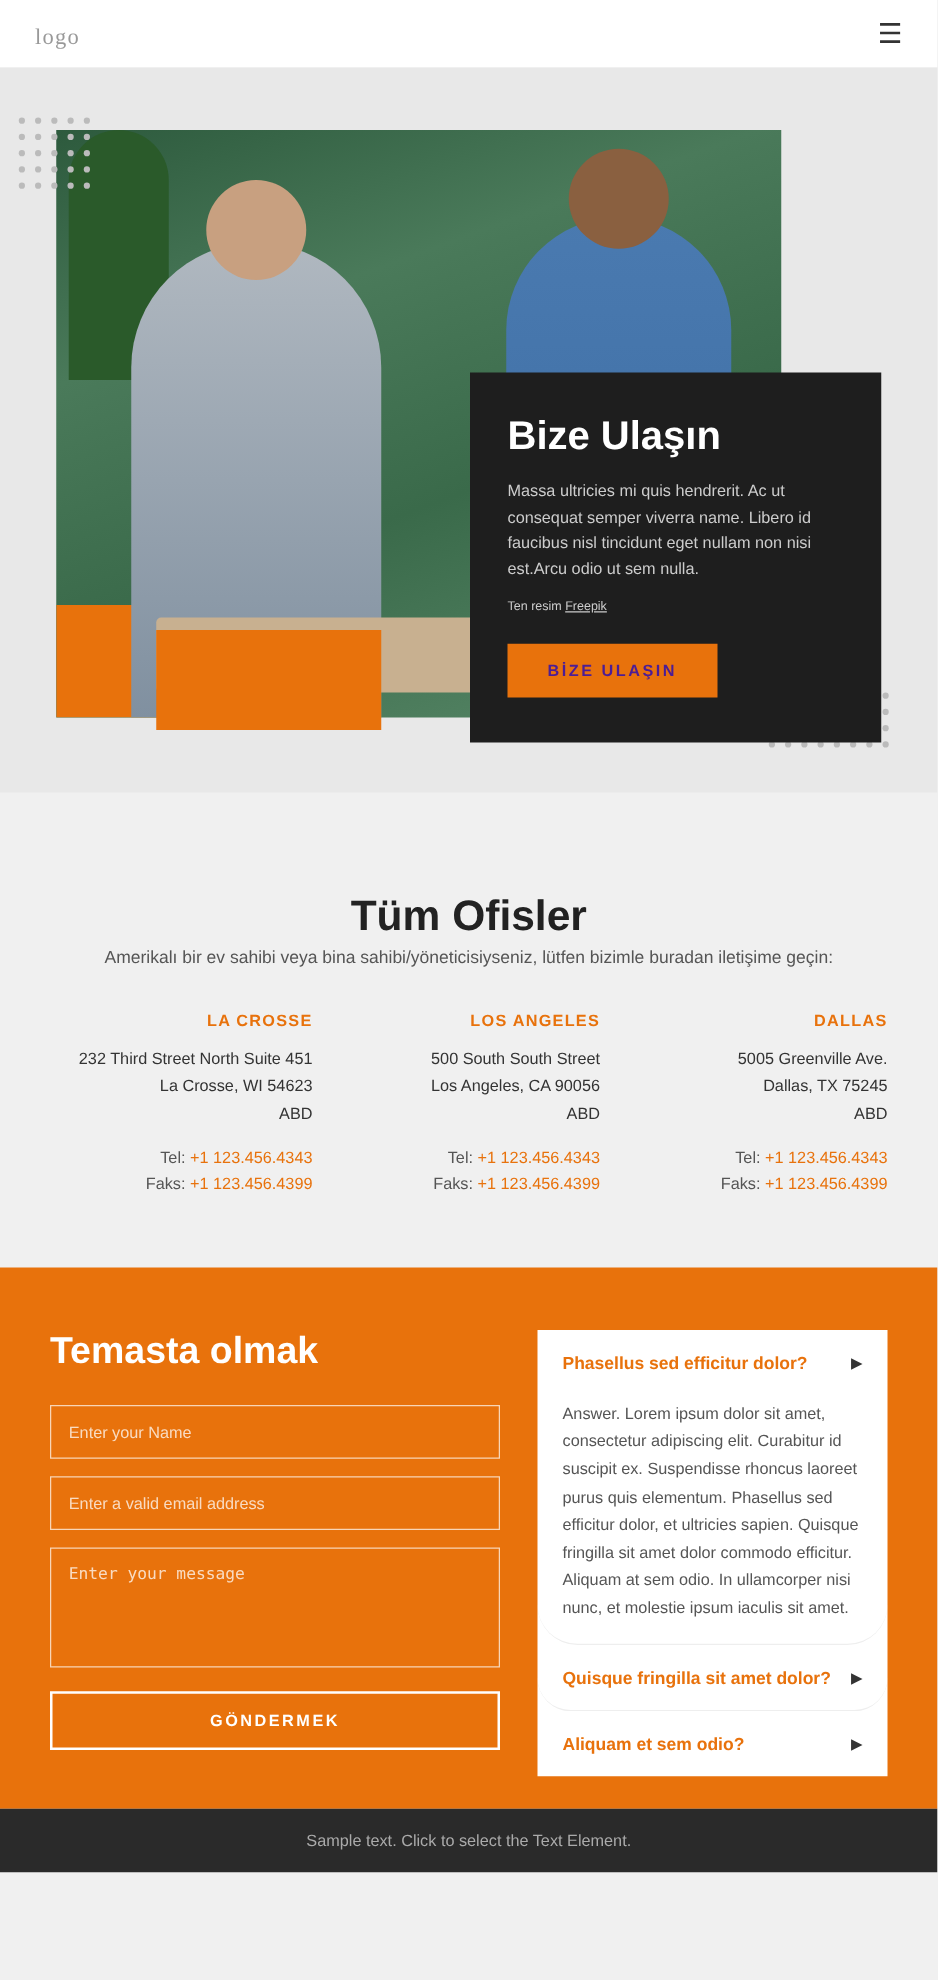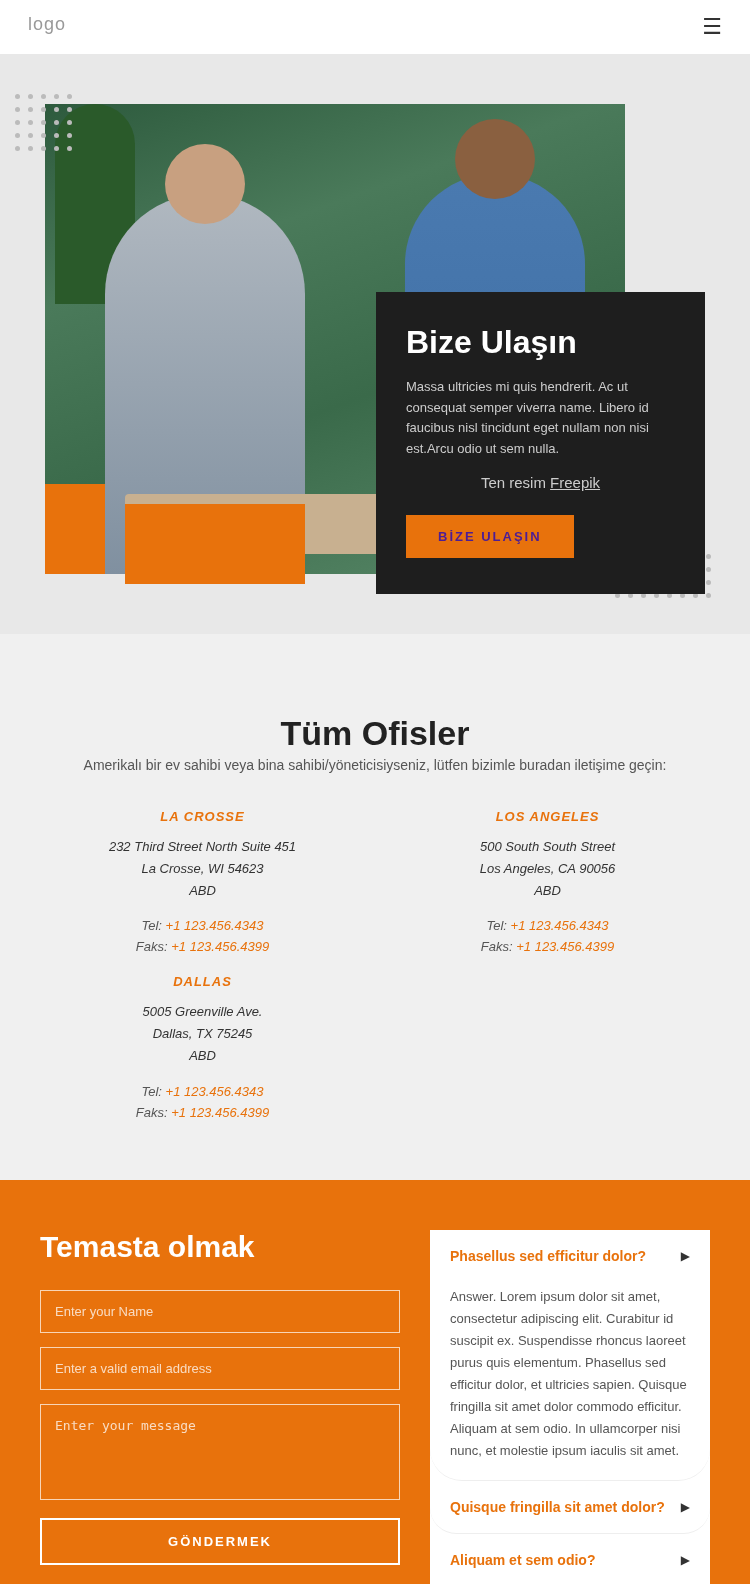--- a/index.html
+++ b/index.html
@@ -3,22 +3,23 @@
   <meta charset="utf-8">
   <style>
     * { margin: 0; padding: 0; box-sizing: border-box; }
     body { font-family: 'Helvetica Neue', Arial, sans-serif; background: #f0f0f0; width: 750px; }
 
     
     .header {
       background: #fff;
       display: flex;
       justify-content: space-between;
-      align-items: flex-start;
+      align-items: flex-end;
       padding: 14px 28px;
+      font-family: Liberation Serif, serif;
     }
     .logo-text { color: #999; font-size: 18px; letter-spacing: 1px; }
     .hamburger { font-size: 22px; color: #333; cursor: pointer; }
 
     
     .hero-section {
       background: #e8e8e8;
       padding: 50px 0 60px 0;
       position: relative;
     }
@@ -81,24 +82,23 @@
       font-weight: 700;
       margin-bottom: 16px;
     }
     .dark-card p {
       font-size: 13px;
       color: #ccc;
       line-height: 1.6;
       margin-bottom: 14px;
     }
     .dark-card .freepik-line {
-      font-size: 15px;
+      font-size: 10px;
       color: #ccc;
       margin-bottom: 24px;
-      text-align: center;
     }
     .dark-card .freepik-link {
       color: #ccc;
       text-decoration: underline;
     }
     .btn-orange {
       background: #e8720c;
       color: #4c1d95;
       border: none;
       padding: 14px 32px;
@@ -121,24 +121,23 @@
       color: #222;
       margin-bottom: 4px;
     }
     .offices-section .subtitle {
       font-size: 14px;
       color: #555;
       margin-bottom: 36px;
     }
     .offices-grid {
       display: grid;
-      grid-template-columns: 1fr 1fr;
+      grid-template-columns: 1fr 1fr 1fr;
       gap: 20px;
-      text-align: center;
-      font-style: italic;
+      text-align: right;
     }
     .office-card { padding: 0; }
     .office-city {
       font-size: 13px;
       font-weight: 700;
       color: #e8720c;
       letter-spacing: 1px;
       margin-bottom: 12px;
       text-transform: uppercase;
     }

